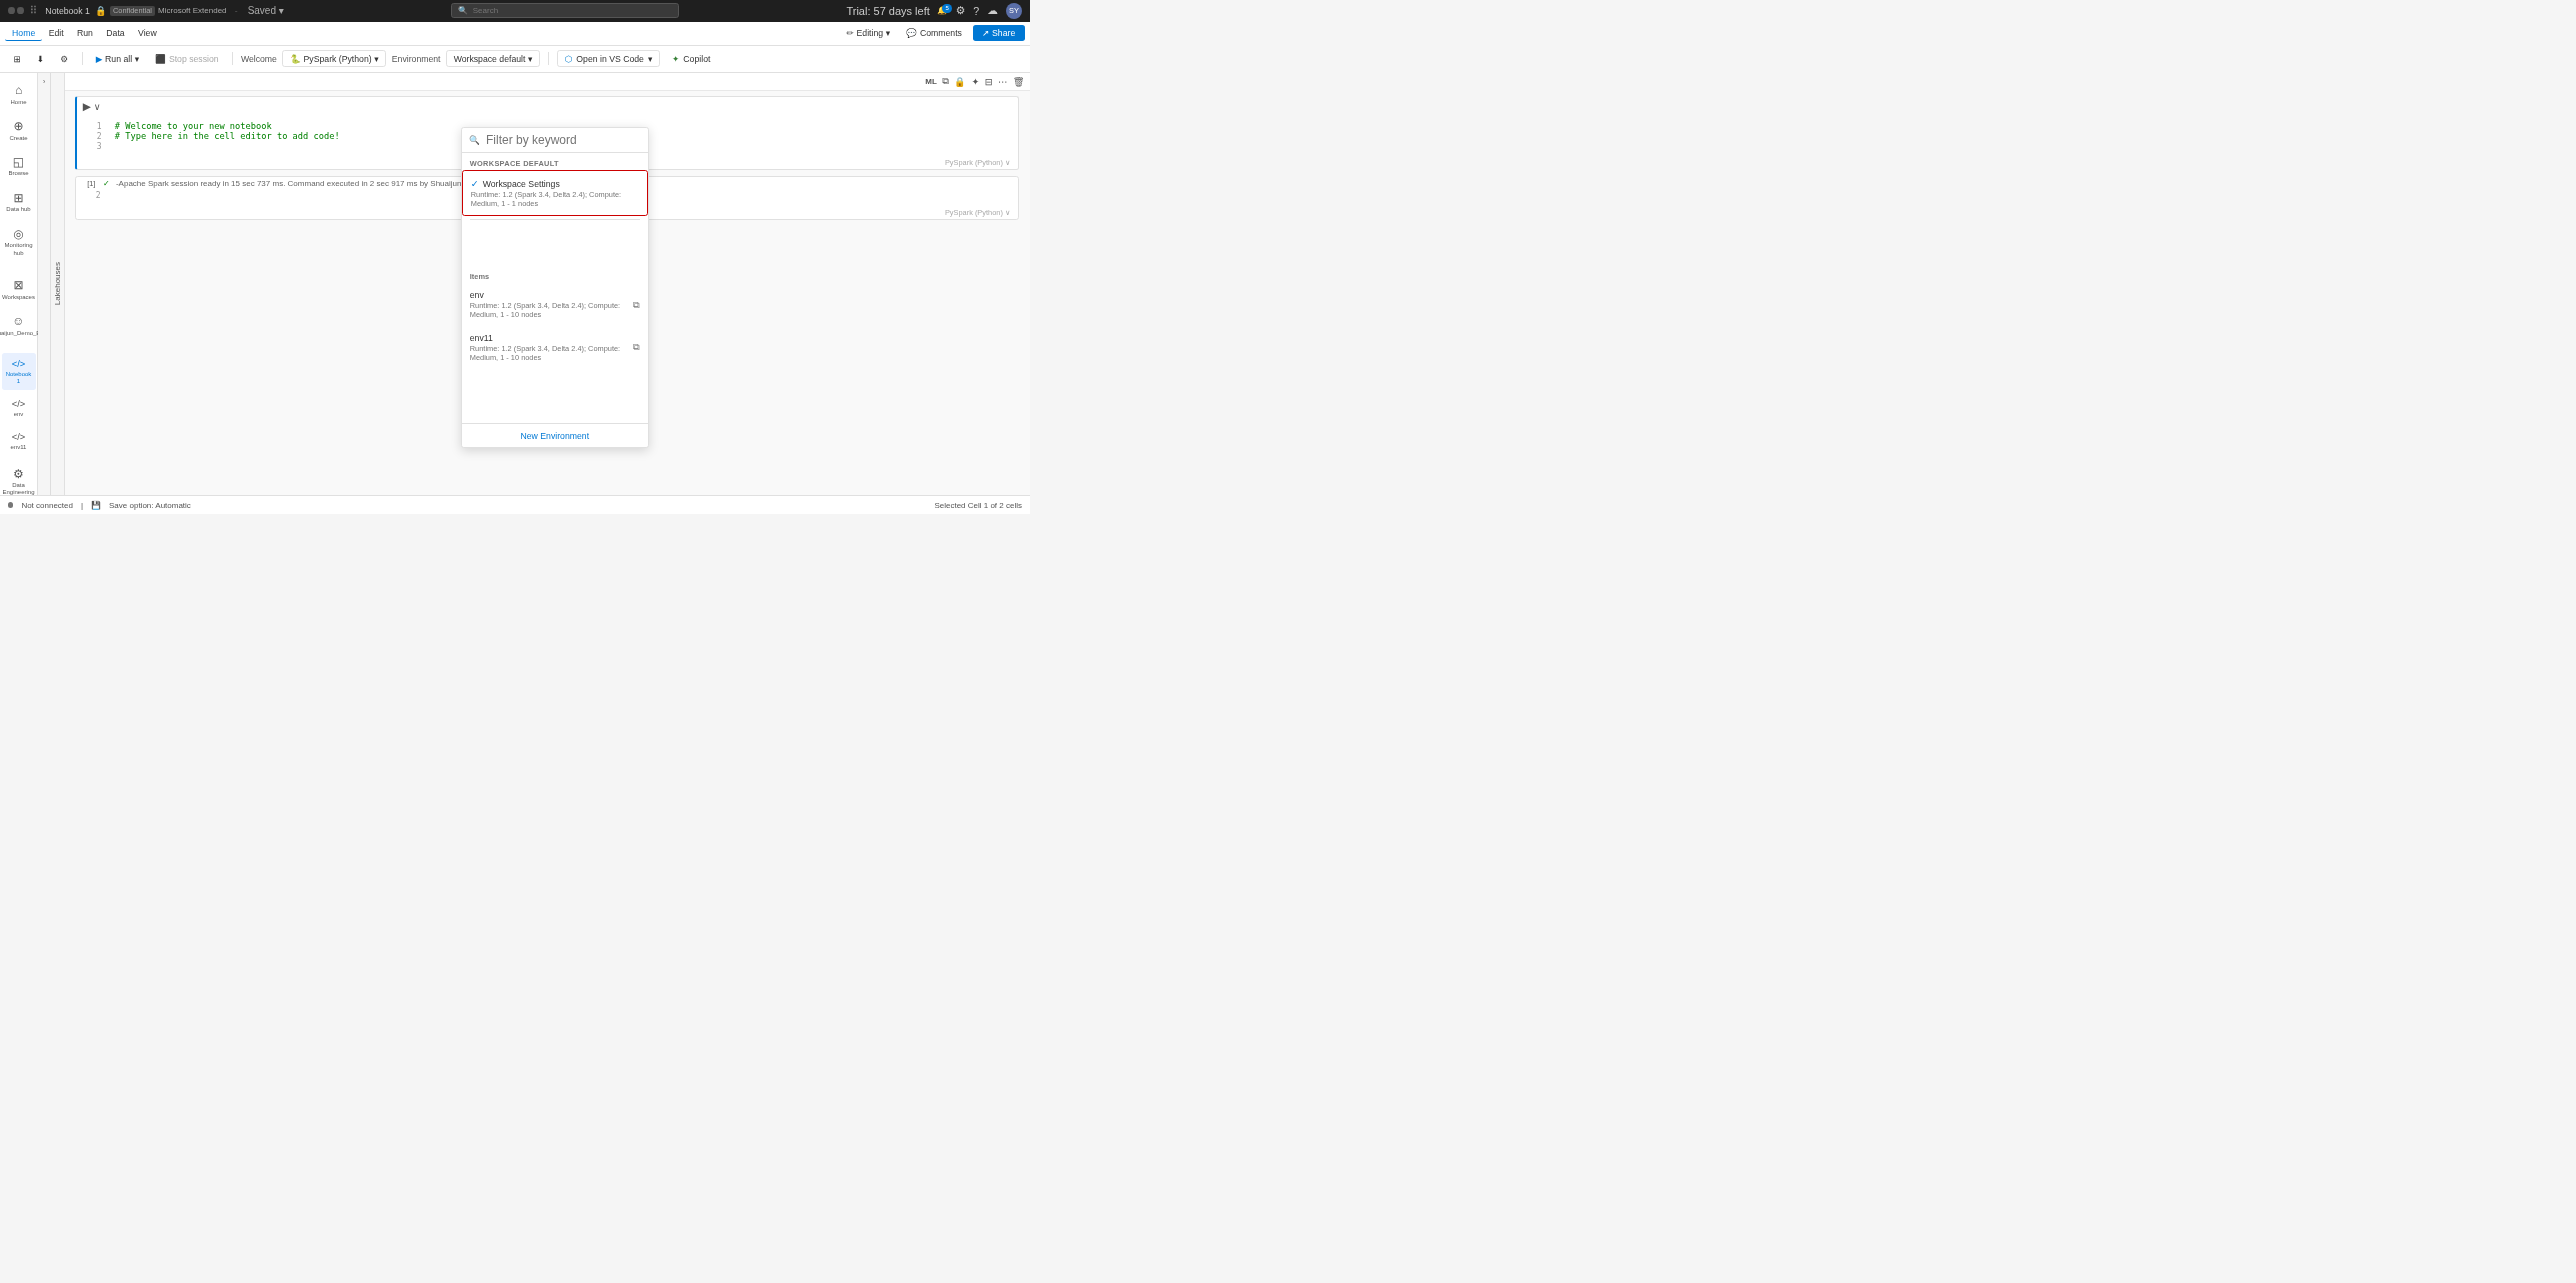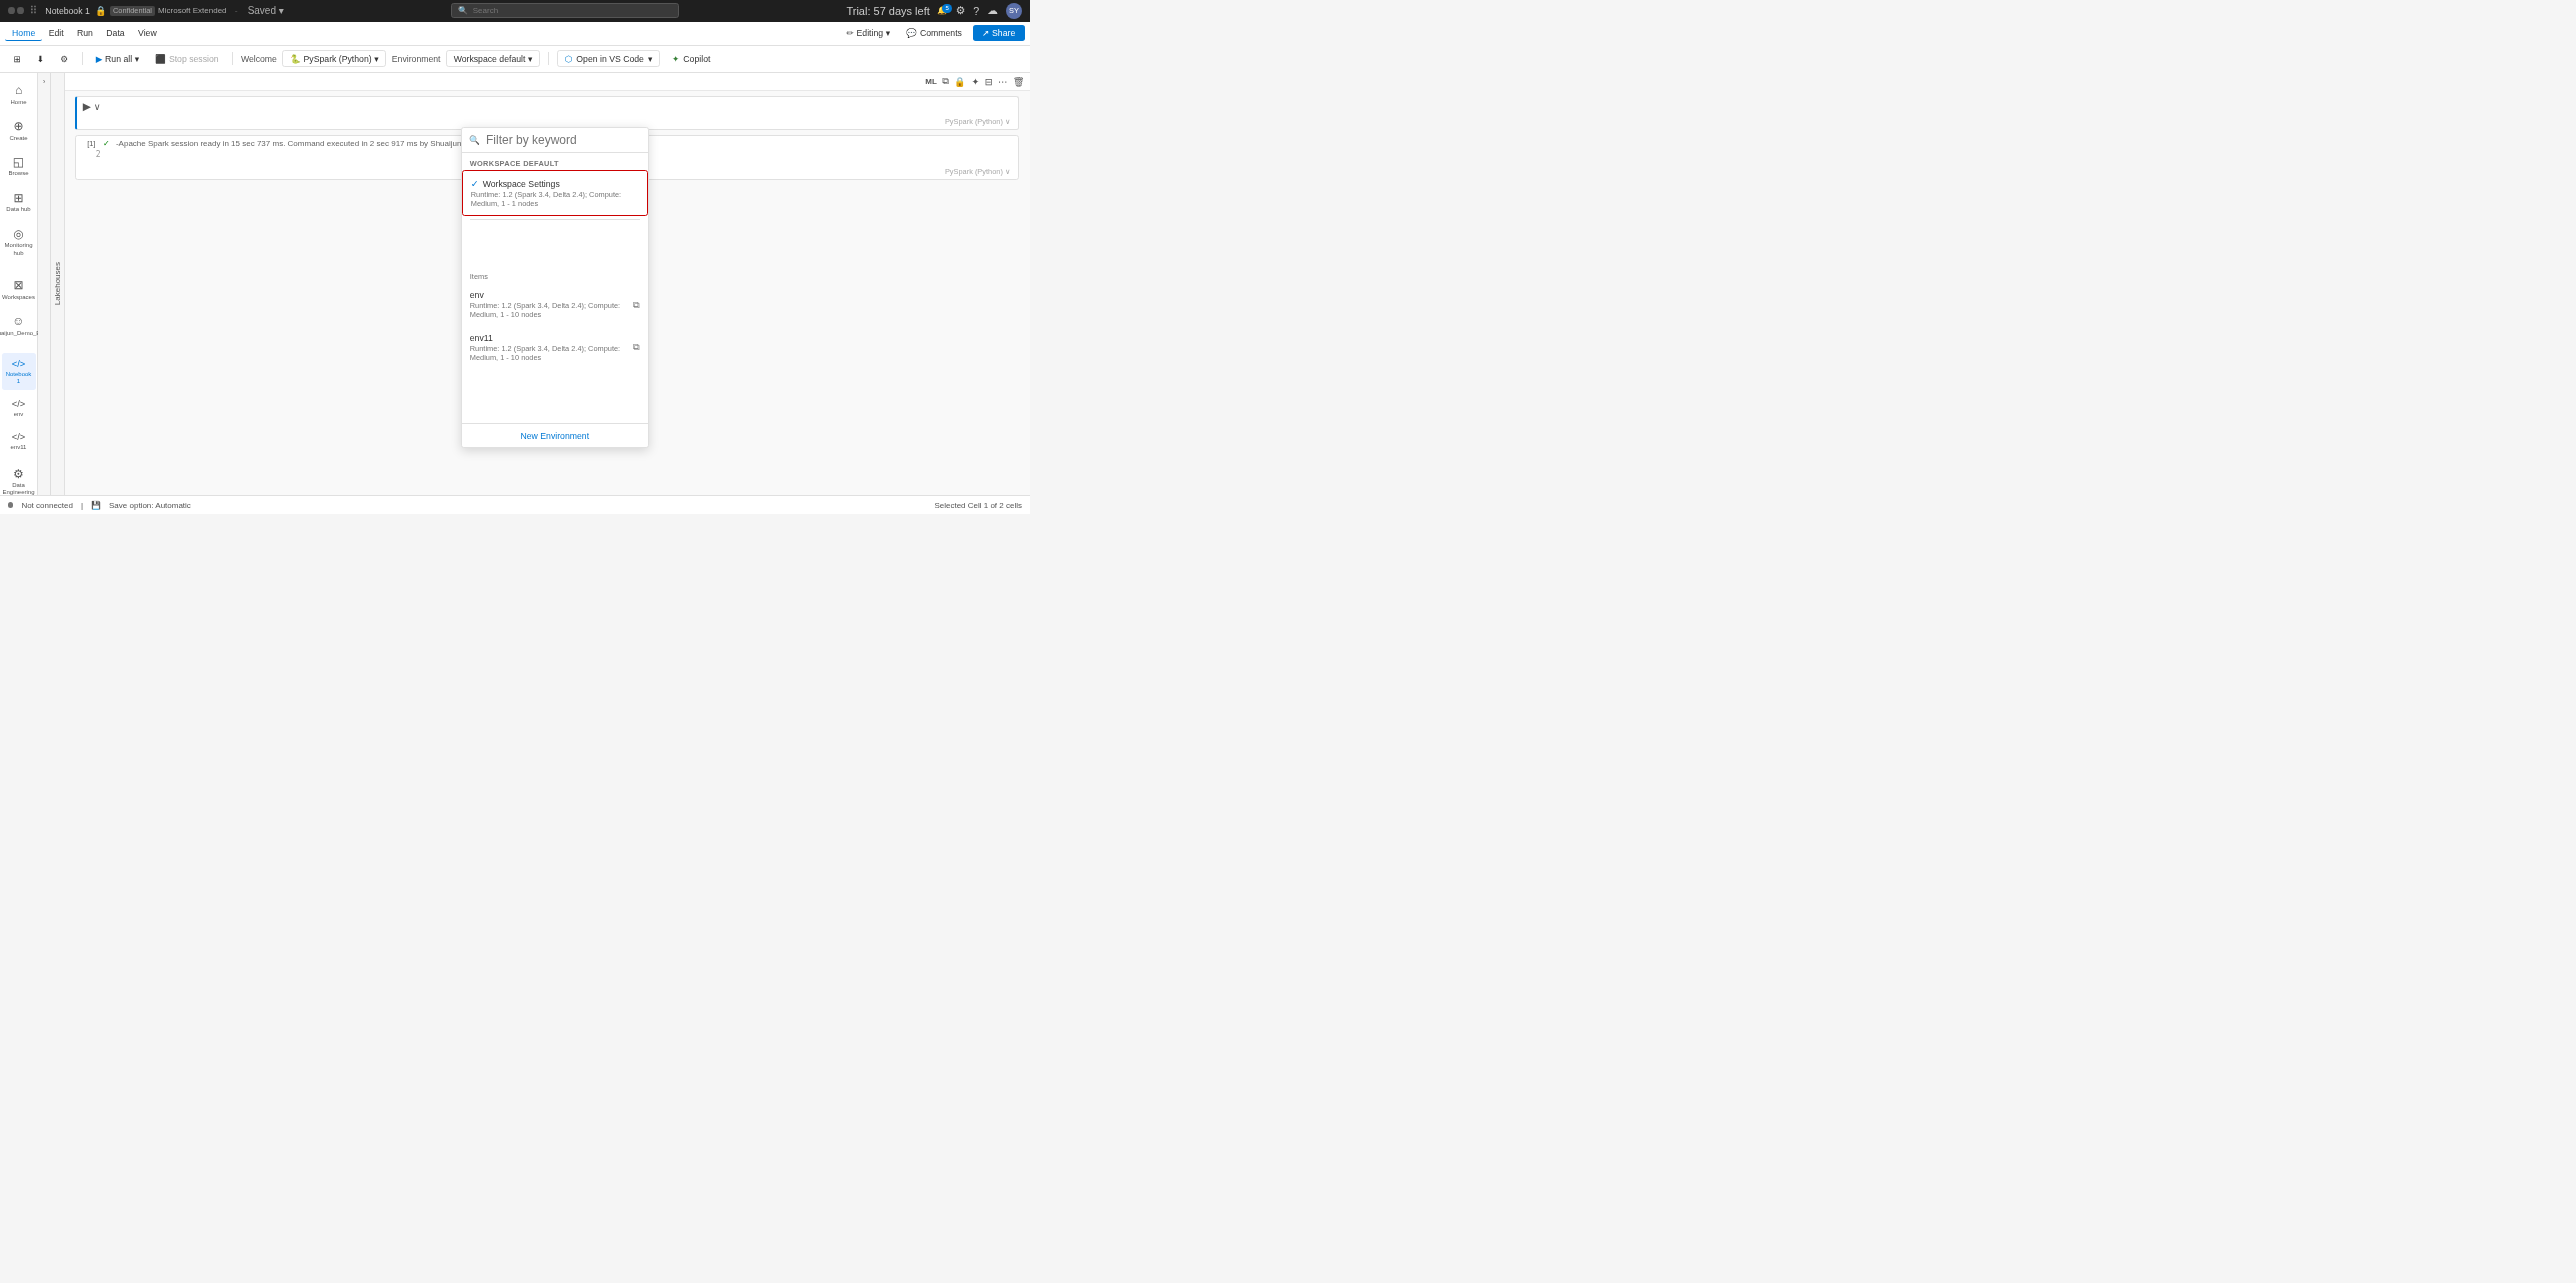--- a/index.html
+++ b/index.html
@@ -97,21 +97,21 @@
     }
     .dropdown-filter { display: flex; align-items: center; padding: 5.4px 8px; border-bottom: 0.7px solid #e0e0e0; gap: 5.4px; }
     .dropdown-filter input { border: none; outline: none; font-size: 12px; color: #333; flex: 1; }
     .dropdown-section-label { padding: 5.4px 8px 2.7px; font-size: 7.4px; color: #777; font-weight: 600; text-transform: uppercase; letter-spacing: 0.3px; }
     .dropdown-item { padding: 6.7px 8px; cursor: pointer; border-radius: 2px; position: relative; }
     .dropdown-item.selected { border: 1px solid #cc0000; border-radius: 2.7px; background: white; }
     .dropdown-item-name { font-size: 8.7px; color: #333; font-weight: 500; display: flex; align-items: center; gap: 4px; }
     .dropdown-item-desc { font-size: 7.4px; color: #777; margin-top: 1.3px; }
     .dropdown-check { color: #0078d4; font-size: 9.4px; }
     .dropdown-divider { height: 0.7px; background: #e0e0e0; margin: 2.7px 8px; }
-    .dropdown-items-label { padding: 5.4px 8px 2.7px; font-size: 7.4px; color: #777; font-weight: 400; margin-top: 47px; }
+    .dropdown-items-label { padding: 5.4px 8px 2.7px; font-size: 7.4px; color: #777; font-weight: 700; margin-top: 47px; }
     .dropdown-item-external { position: absolute; right: 8px; top: 50%; transform: translateY(-50%); font-size: 9.4px; color: #777; }
     .new-env-btn { padding: 6.7px 8px; border-top: 0.7px solid #e0e0e0; text-align: center; color: #0078d4; font-size: 8.7px; cursor: pointer; }
 
     
     .status-bar {
       display: flex; align-items: center; background: #fff; border-top: 0.7px solid #e0e0e0;
       height: 19px; padding: 0 8px; font-size: 8px; color: #555; gap: 8px;
     }
     .status-dot { width: 5.4px; height: 5.4px; border-radius: 50%; background: #777; }
     .status-right { margin-left: auto; }
@@ -295,20 +295,34 @@
       <span class="notebook-header-icon">⋯</span>
       <span class="notebook-header-icon">🗑</span>
     </div>
 
     <div class="cell-container">
       <div class="cell" style="border-left: 2px solid #0078d4;">
         <div class="cell-toolbar">
           <button class="cell-run-btn">▶</button>
           <button class="cell-collapse">∨</button>
         </div>
+        <div class="cell-body">
+          <div>
+            <span class="cell-gutter">1</span>
+            <span class="code-comment"># Welcome to your new notebook</span>
+          </div>
+          <div>
+            <span class="cell-gutter">2</span>
+            <span class="code-comment"># Type here in the cell editor to add code!</span>
+          </div>
+          <div>
+            <span class="cell-gutter">3</span>
+            <span></span>
+          </div>
+        </div>
         <div style="text-align:right; padding: 1.3px 8px 2.7px; font-size: 7.4px; color: #aaa;">
           <span>PySpark (Python)</span> ∨
         </div>
       </div>
 
       <div class="cell">
         <div class="cell-output">
           <span class="cell-output-label">[1]</span>
           <span style="color: green; margin-right: 4px;">✓</span>
           <span>-Apache Spark session ready in 15 sec 737 ms. Command executed in 2 sec 917 ms by Shuaijun Ye on 4:59:</span>

